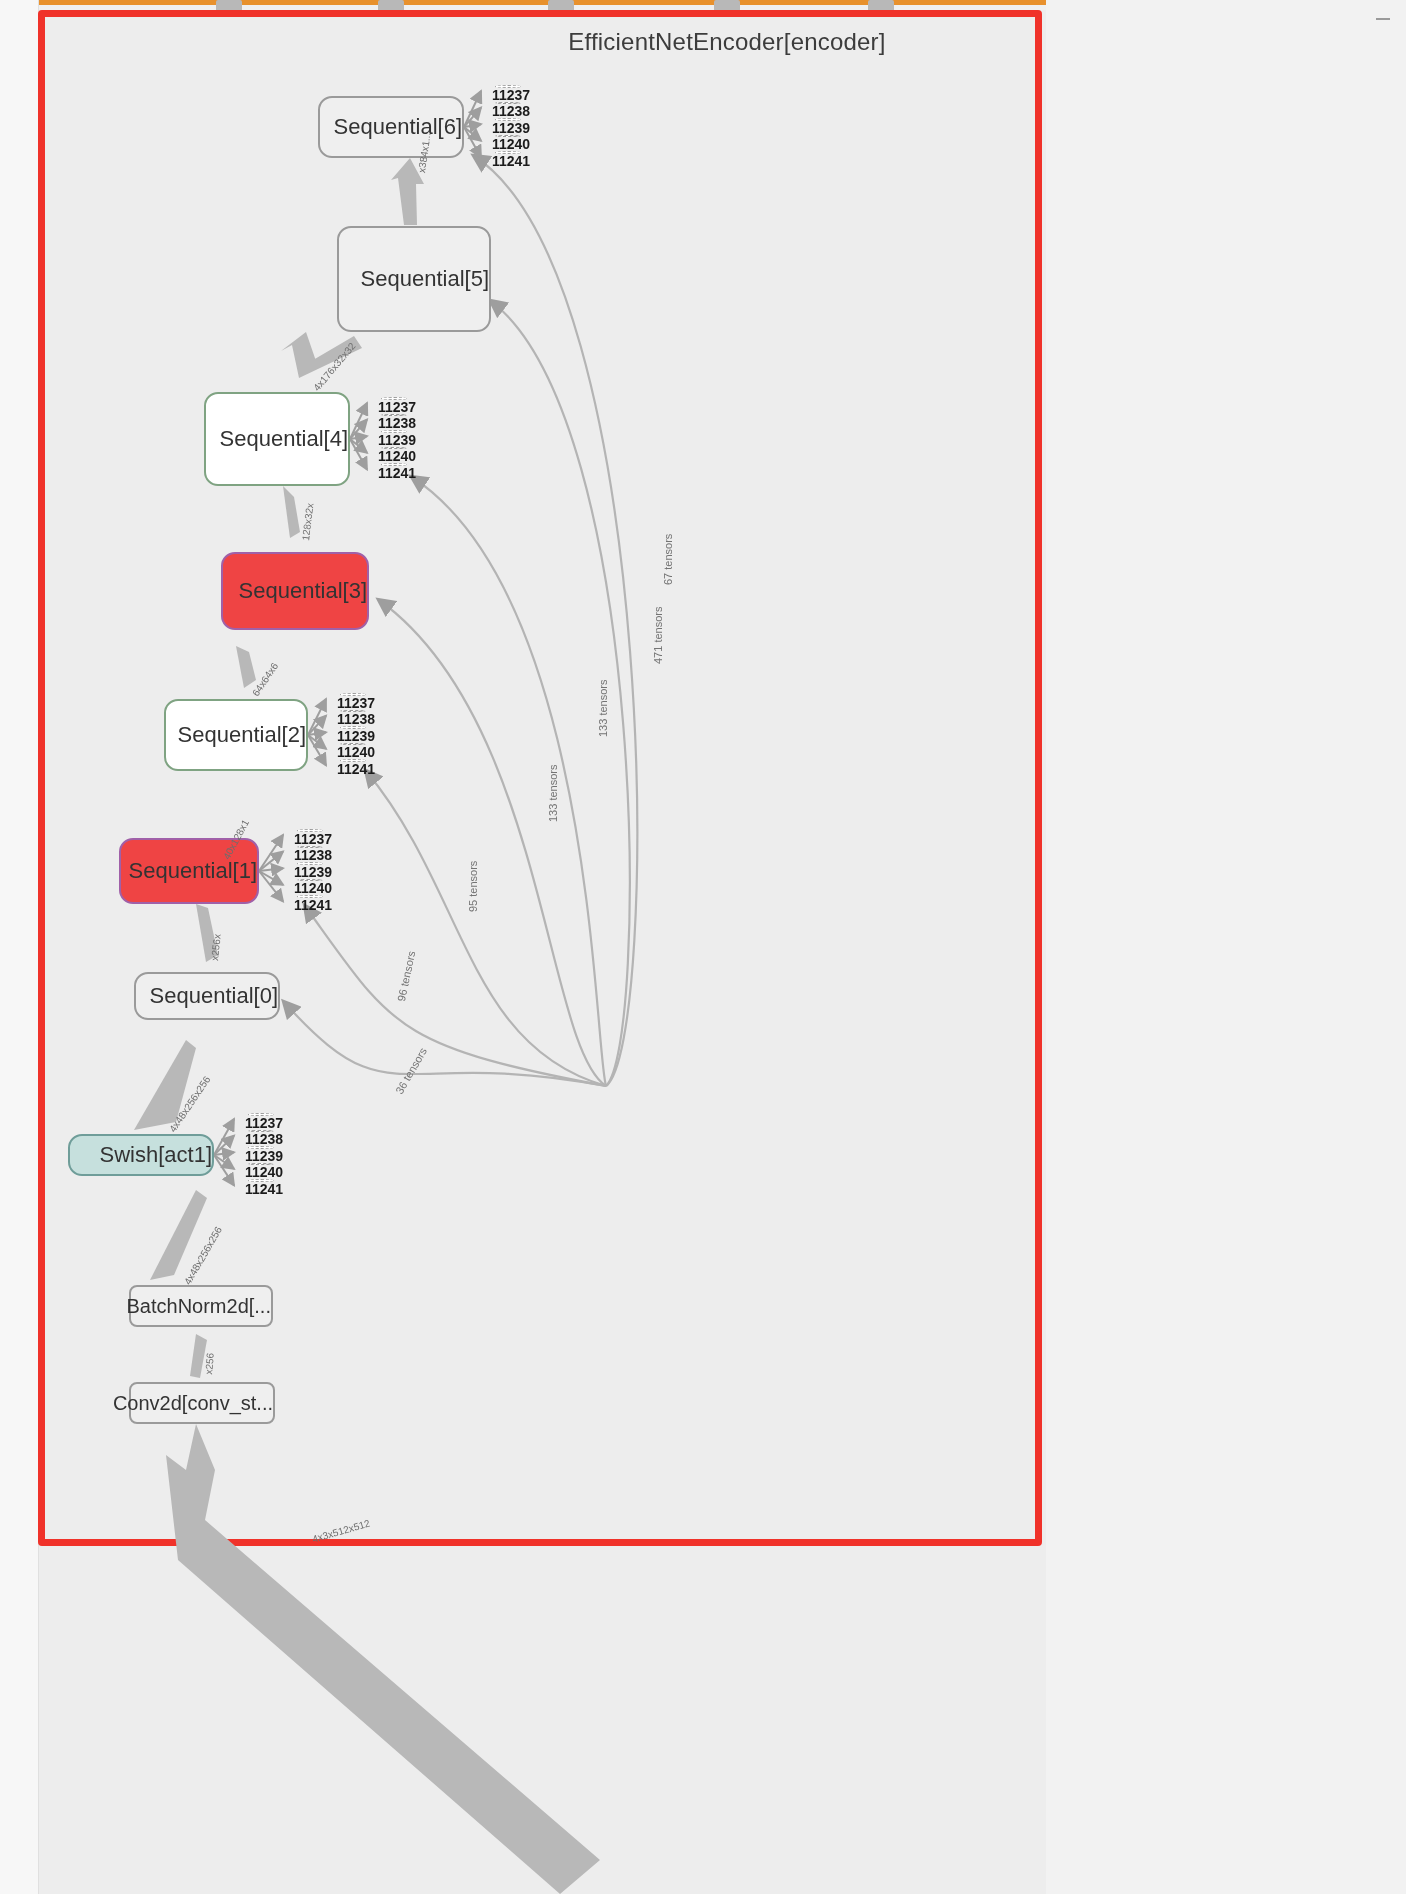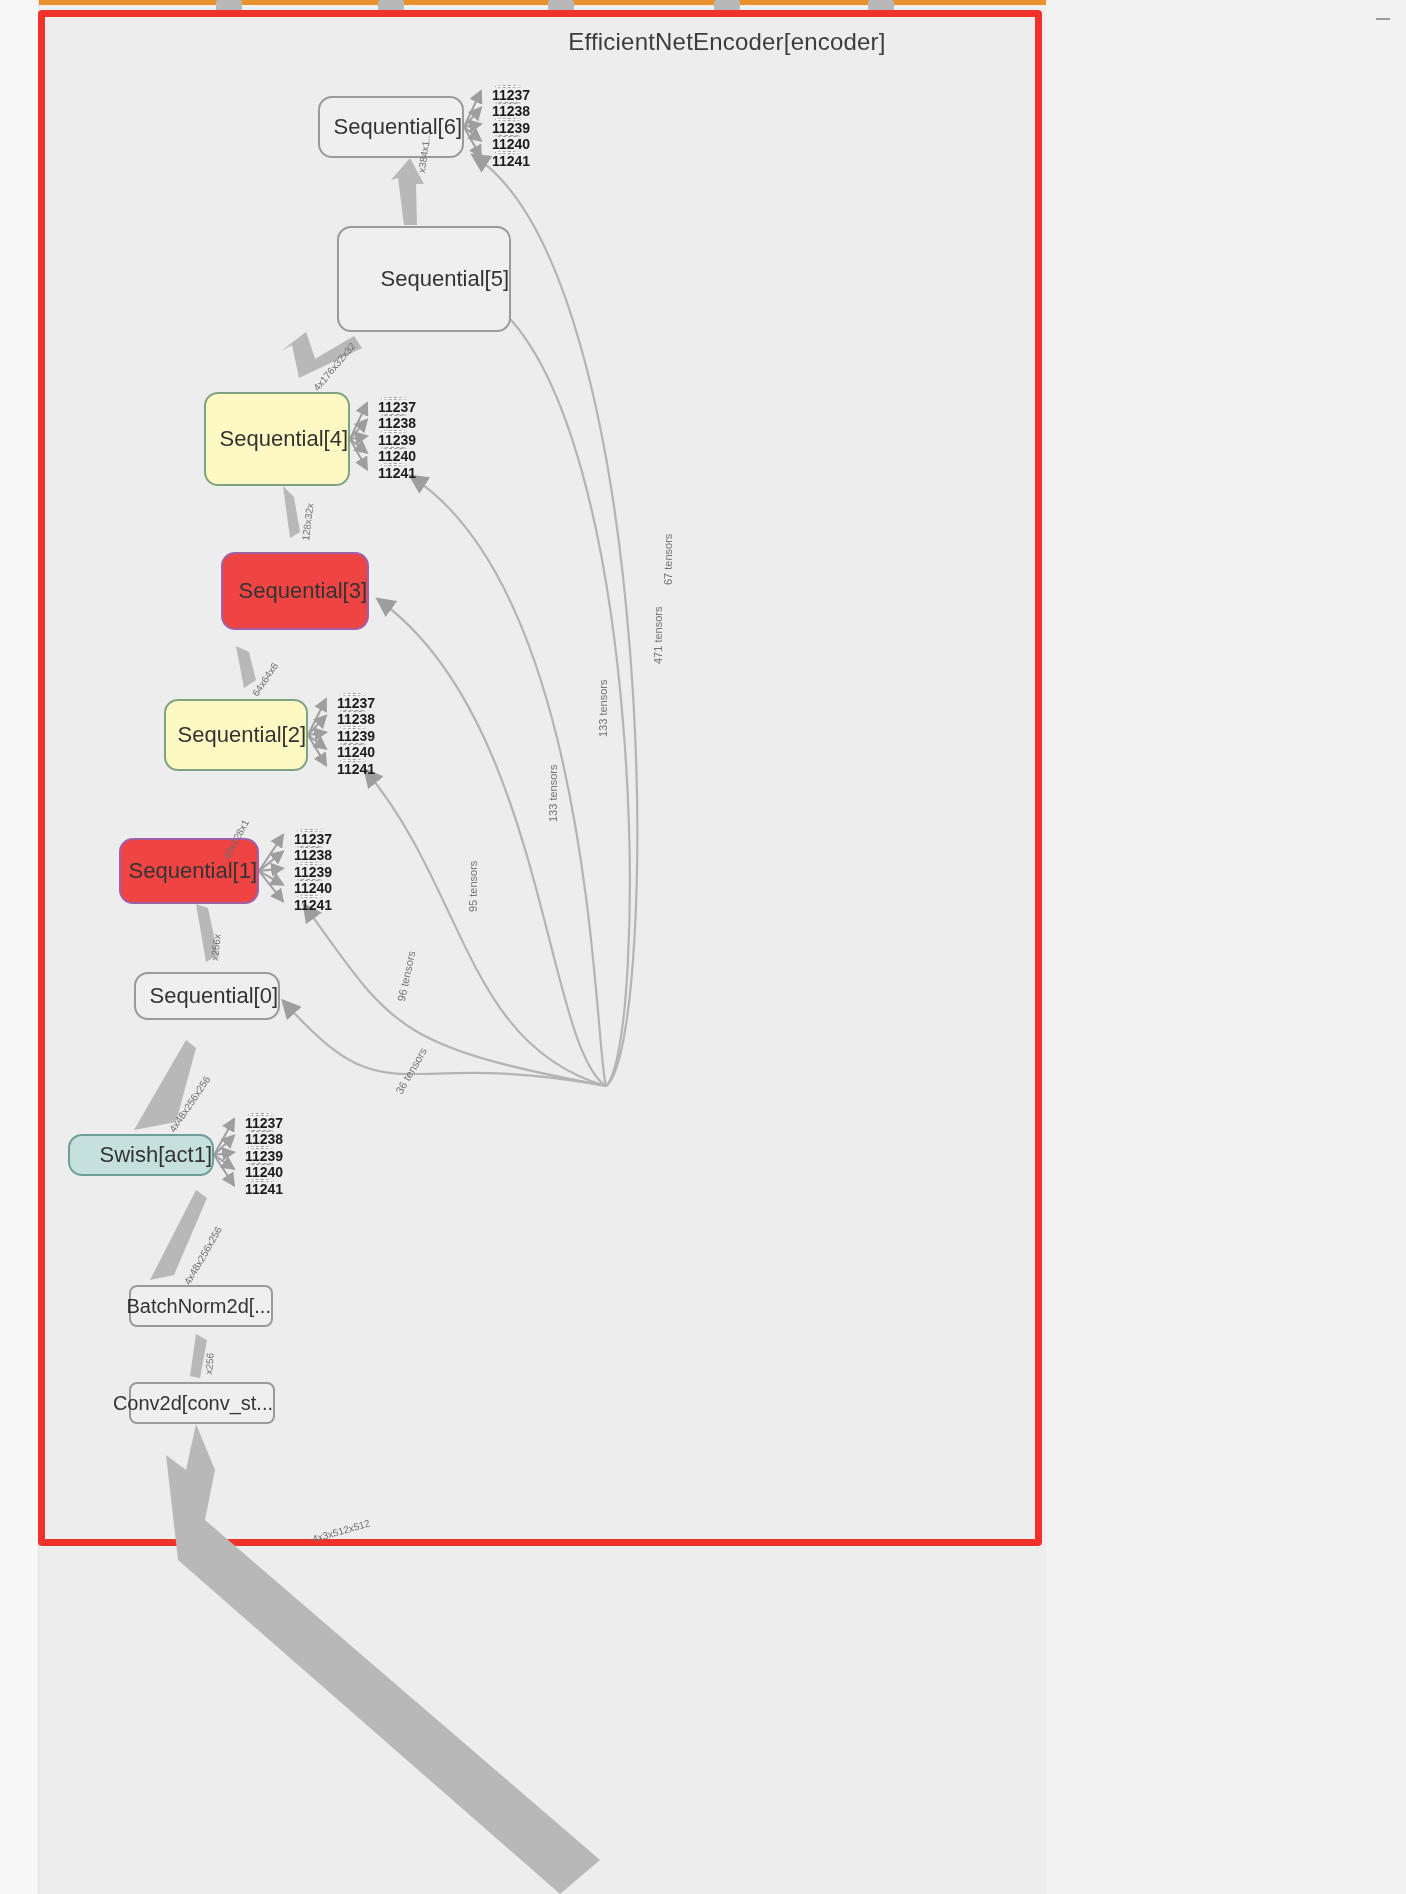--- a/index.html
+++ b/index.html
@@ -8,21 +8,21 @@
   #topstrip{position:absolute;left:0;top:0;width:1406px;height:10px;background:#f0f0f0;}
   #topstrip .orange{position:absolute;left:0;top:0;width:1406px;height:5px;background:#e8912d;}
   #leftgutter{position:absolute;left:0;top:0;width:38px;height:1894px;background:#f7f7f7;border-right:1px solid #e0e0e0;}
   #rightgutter{position:absolute;left:1046px;top:0;width:360px;height:1894px;background:#f2f2f2;}
   #selection{position:absolute;left:38px;top:10px;width:1004px;height:1536px;border:7px solid #f0322a;border-radius:4px;box-sizing:border-box;background:#ededed;}
   #collapse{position:absolute;right:16px;top:18px;width:14px;height:2px;background:#9a9a9a;}
   .title{position:absolute;width:100%;text-align:center;top:28px;font-size:24px;color:#3c3c3c;letter-spacing:.2px;padding-left:24px;}
   svg#wires{position:absolute;left:0;top:0;width:1406px;height:1894px;pointer-events:none;}
   .node{position:absolute;display:flex;align-items:center;justify-content:flex-end;border:2px solid #9a9a9a;border-radius:14px;background:#efefef;color:#333;font-size:22px;white-space:nowrap;box-sizing:border-box;}
   .node.small{font-size:20px;border-radius:8px;}
-  .node.green{background:#fef9c3;border-color:#7fa382;}
+  .node.green{background:#ffffff;border-color:#7fa382;}
   .node.pink{background:#ef4444;border-color:#a060a8;}
   .node.teal{background:#c6e0dd;border-color:#6f9d99;}
   .node.plain{background:#efefef;border-color:#9a9a9a;}
   .tgroup{position:absolute;}
   .trow{display:flex;align-items:center;height:16.6px;flex-direction:column;}
   .tell{width:26px;height:12px;border:1.6px dashed #9b9b9b;border-radius:50%;background:#fff;box-sizing:border-box;}
   .tlab{margin-left:7px;font-size:14px;font-weight:bold;color:#1b1b1b;line-height:1;}
   .elab{position:absolute;font-size:10px;color:#6d6d6d;white-space:nowrap;transform-origin:0 0;}
   .tenlab{position:absolute;font-size:11px;color:#747474;white-space:nowrap;transform-origin:0 0;}
   #tabrow{position:absolute;left:38px;top:0;width:1004px;height:12px;}
@@ -103,21 +103,21 @@
       <path d="M214,1155 L234,1135.6" fill="none" stroke="#9e9e9e" stroke-width="2" marker-end="url(#ahs)"></path>
       <path d="M214,1155 L234,1152.2" fill="none" stroke="#9e9e9e" stroke-width="2" marker-end="url(#ahs)"></path>
       <path d="M214,1155 L234,1168.8" fill="none" stroke="#9e9e9e" stroke-width="2" marker-end="url(#ahs)"></path>
       <path d="M214,1155 L234,1185.4" fill="none" stroke="#9e9e9e" stroke-width="2" marker-end="url(#ahs)"></path>
       <polygon points="196,1424 186,1470 166,1455 178,1560 560,1894 600,1860 205,1520 215,1470" fill="#b8b8b8"></polygon>
     </svg>
 
   <div class="node plain" style="left:318px;top:96px;width:146px;height:62px;">
     <span>Sequential[6]</span>
   </div>
-  <div class="node plain" style="left:337px;top:226px;width:174px;height:106px;">
+  <div class="node plain" style="left:337px;top:226px;width:154px;height:106px;">
     <span>Sequential[5]</span>
   </div>
   <div class="node green" style="left:204px;top:392px;width:146px;height:94px;">
     <span>Sequential[4]</span>
   </div>
   <div class="node pink" style="left:221px;top:552px;width:148px;height:78px;">
     <span>Sequential[3]</span>
   </div>
   <div class="node green" style="left:164px;top:699px;width:144px;height:72px;">
     <span>Sequential[2]</span>

